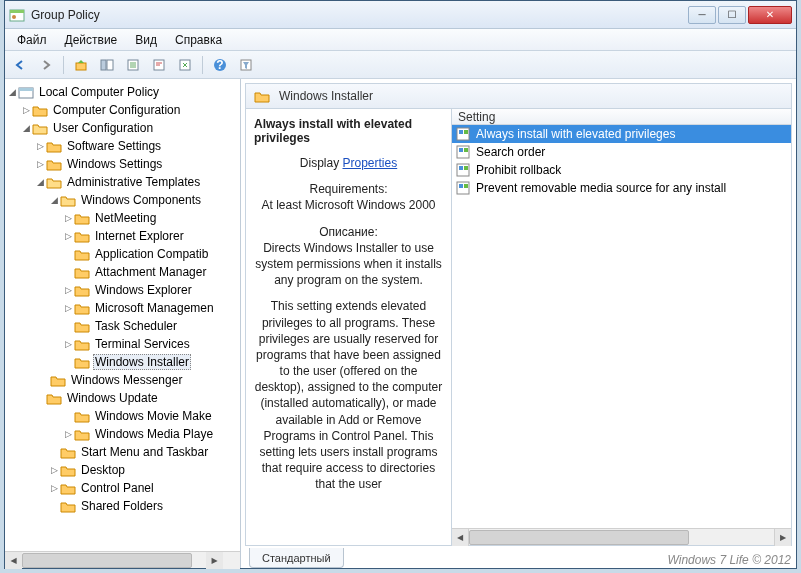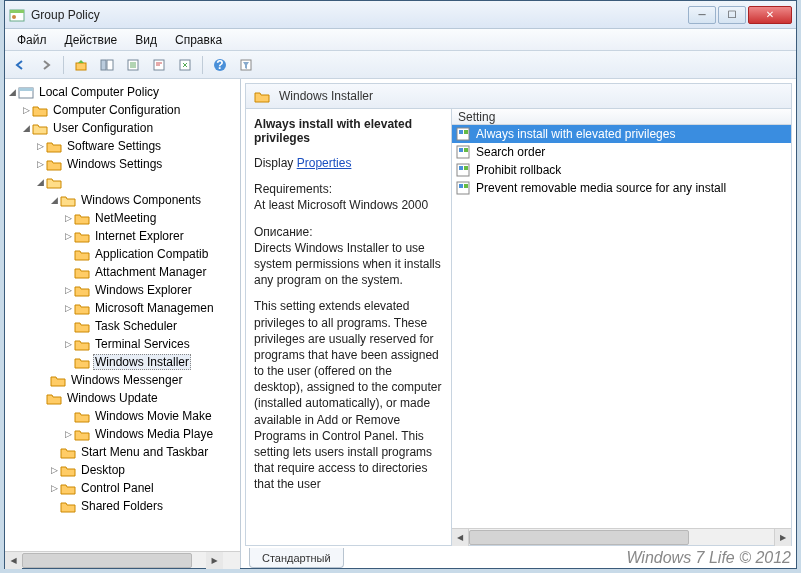--- a/index.html
+++ b/index.html
@@ -25,42 +25,42 @@
 .node.sel .label { background: #e8eef6; border: 1px dotted #888; padding: 0 1px; }
 .folder { width: 16px; height: 13px; margin-right: 3px; display: inline-block; }
 .folder svg { display: block; }
 .rightpane { flex: 1; display: flex; flex-direction: column; min-width: 0; }
 .header { height: 26px; background: linear-gradient(#f6f9fd,#e8eef6); border-bottom: 1px solid #c8d4e0; display: flex; align-items: center; padding: 0 8px; gap: 6px; margin: 4px 4px 0 4px; border: 1px solid #c8d4e0; }
 .header .hlabel { font-weight: normal; color: #333; }
 .content { flex: 1; display: flex; min-height: 0; margin: 0 4px; border: 1px solid #c8d4e0; border-top: none; }
 .descpane { width: 206px; border-right: 1px solid #c8d4e0; padding: 8px 8px; overflow: hidden; font-size: 12px; color: #222; }
 .descpane .dtitle { font-weight: bold; margin-bottom: 10px; }
 .descpane a { color: #1a4fc0; text-decoration: underline; }
-.descpane p { margin-bottom: 10px; line-height: 1.35; }
+.descpane p { margin-bottom: 10px; line-height: 1.35; text-align: center; }
 .listpane { flex: 1; display: flex; flex-direction: column; min-width: 0; }
 .colhdr { height: 16px; background: linear-gradient(#fdfdfe,#eef2f7); border-bottom: 1px solid #d0d8e0; display: flex; align-items: center; padding: 0 6px; color: #333; }
 .rows { flex: 1; overflow: hidden; }
 .row { height: 18px; display: flex; align-items: center; padding: 0 4px; gap: 4px; white-space: nowrap; }
 .row.sel { background: #3a8de0; color: #fff; }
 .sicon { width: 16px; height: 16px; flex-shrink: 0; }
 .listscroll { height: 17px; background: #f0f0f0; border-top: 1px solid #d0d0d0; position: relative; }
 .listscroll .thumb { position: absolute; left: 17px; top: 1px; height: 15px; width: 220px; background: #d4d4d4; border: 1px solid #b8b8b8; border-radius: 2px; }
 .listscroll .arr { position: absolute; top: 0; width: 17px; height: 17px; background: #e8e8e8; display: flex; align-items: center; justify-content: center; font-size: 8px; color: #555; }
 .listscroll .arr.l { left: 0; border-right: 1px solid #d0d0d0; }
 .listscroll .arr.r { right: 0; border-left: 1px solid #d0d0d0; }
 .tabs { height: 22px; display: flex; align-items: flex-end; padding: 0 4px; margin: 0 4px; }
 .tab { height: 20px; padding: 0 12px; border: 1px solid #b8c4d0; border-top: none; border-radius: 0 0 4px 4px; background: #f4f7fb; display: flex; align-items: center; margin-right: -1px; font-size: 11px; color: #333; }
 .tab.active { background: #fff; }
 .bottomscroll { height: 17px; background: #f0f0f0; border-top: 1px solid #d0d0d0; position: relative; margin: 0; }
 .bottomscroll .thumb { position: absolute; left: 17px; top: 1px; height: 15px; width: 170px; background: #d4d4d4; border: 1px solid #b8b8b8; border-radius: 2px; }
 .bottomscroll .arr { position: absolute; top: 0; width: 17px; height: 17px; background: #e8e8e8; display: flex; align-items: center; justify-content: center; font-size: 8px; color: #555; }
 .bottomscroll .arr.l { left: 0; }
 .bottomscroll .arr.r { right: 17px; }
 .bottomscroll .grip { position: absolute; right: 0; top: 0; width: 17px; height: 17px; background: #f0f0f0; }
-.watermark { position: absolute; right: 10px; bottom: 6px; color: #888; font-size: 16px; font-style: italic; pointer-events: none; }
+.watermark { position: absolute; right: 10px; bottom: 6px; color: #888; font-size: 12px; font-style: italic; pointer-events: none; }
 </style>
 </head>
 <body>
 
 <div class="window">
   <div class="titlebar">
     <span class="icon">
       <svg width="16" height="16">
           <rect x="1" y="3" width="14" height="11" fill="#fff" stroke="#6a8"></rect>
           <rect x="1" y="3" width="14" height="3" fill="#8c6"></rect>
@@ -188,20 +188,21 @@
             </span>
             <span class="label">Windows Settings</span>
           </div>
         <div class="node" style="padding-left:30px">
             <span class="tw">◢</span>
             <span class="folder">
               <svg width="16" height="13">
                 <path d="M1 3h5l1 2h8v7H1z" fill="#fd8" stroke="#c80"></path>
               </svg>
             </span>
+            <span class="label">Administrative Templates</span>
           </div>
         <div class="node" style="padding-left:44px">
             <span class="tw">◢</span>
             <span class="folder">
               <svg width="16" height="13">
                 <path d="M1 3h5l1 2h8v7H1z" fill="#fd8" stroke="#c80"></path>
               </svg>
             </span>
             <span class="label">Windows Components</span>
           </div>

